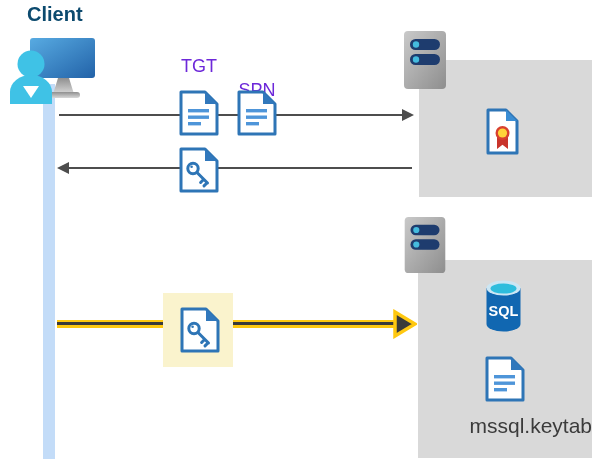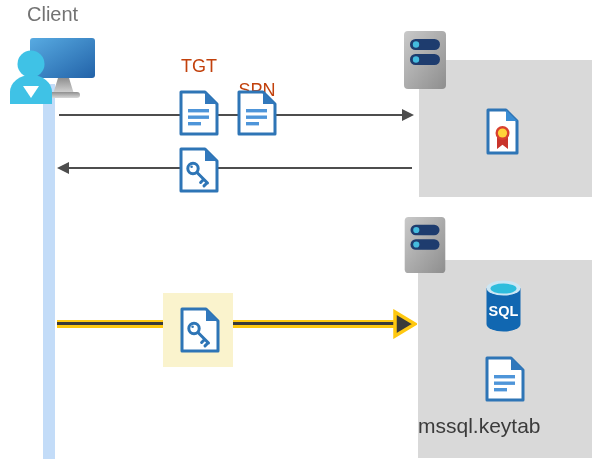--- a/index.html
+++ b/index.html
@@ -1,31 +1,31 @@
 <!DOCTYPE html>
 <html><head>
 <meta charset="utf-8">
 <style>
   html,body{margin:0;padding:0;background:#fff;}
   .canvas{
     position:relative;width:600px;height:468px;background:#ffffff;overflow:hidden;
     font-family:"Liberation Sans", sans-serif;
   }
   .abs{position:absolute;}
-  .node-title{font-weight:normal;color:#737373;font-size:19px;line-height:1.18;}
-  .ticket-label{font-size:18px;color:#c2410c;text-align:center;}
+  .node-title{font-weight:bold;color:#0c4a6e;font-size:19px;line-height:1.18;}
+  .ticket-label{font-size:18px;color:#6d28d9;text-align:center;}
   .gray-box{background:#d9d9d9;}
   .lifeline{background:#c3dcf8;}
   .hline{background:#4d4d4d;height:2px;}
   .arrowhead-right{width:0;height:0;border-top:6px solid transparent;border-bottom:6px solid transparent;border-left:12px solid #4d4d4d;}
   .arrowhead-left{width:0;height:0;border-top:6px solid transparent;border-bottom:6px solid transparent;border-right:12px solid #4d4d4d;}
   .yellow-line{background:#ffc810;height:8px;}
   .yellow-core{background:#3a3a3a;height:3px;}
   .cream-box{background:#faf3cd;}
-  .keytab-label{font-size:21px;color:#3b3b3b;text-align:left;}
+  .keytab-label{font-size:21px;color:#3b3b3b;text-align:right;}
   svg text{font-family:"Liberation Sans", sans-serif;}
 </style>
 </head>
 <body>
 
 <div class="canvas">
 
   <div class="abs node-title" style="left:27px;top:3px;font-size:20px;">Client</div>
 
   <div class="abs lifeline" style="left:43px;top:84px;width:12px;height:375px;"></div>

